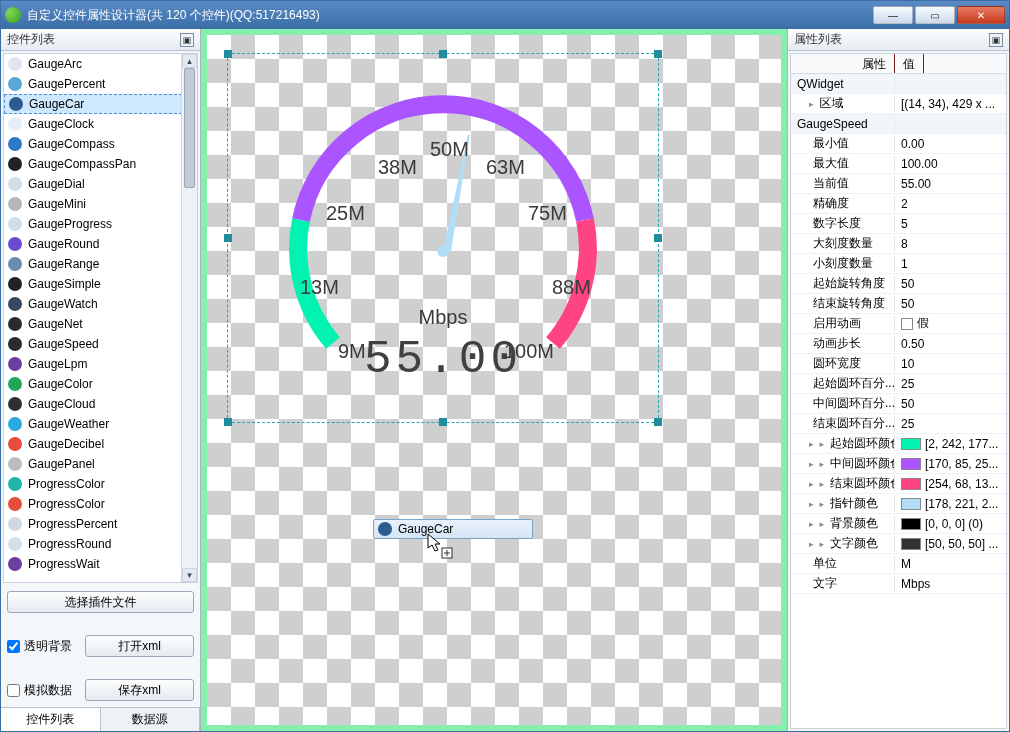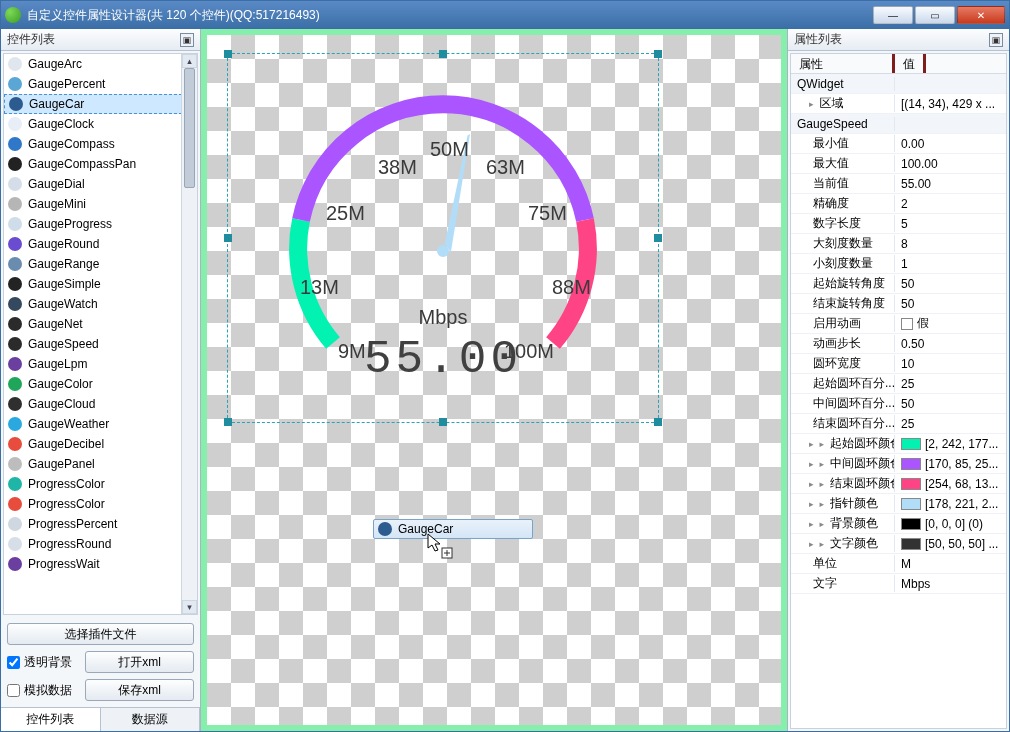--- a/index.html
+++ b/index.html
@@ -18,21 +18,21 @@
 .panel-header .float-btn { margin-left: auto; width: 14px; height: 14px; border: 1px solid #7a8ca2; font-size: 9px; display:flex; align-items:center; justify-content:center; background:#eef3f9; }
 .widget-list { flex: 1; overflow-y: auto; background: #fff; font-size: 12px; border: 1px solid #c8d2de; margin: 2px; position: relative; }
 .widget-item { height: 20px; display: flex; align-items: center; padding: 0 4px; gap: 6px; cursor: default; white-space: nowrap; }
 .widget-item.selected { background: #cde8ff; border: 1px dashed #4a90d9; }
 .widget-item .wicon { width: 14px; height: 14px; border-radius: 50%; flex-shrink: 0; }
 .scrollbar { position: absolute; right: 0; top: 0; bottom: 0; width: 16px; background: #eef1f5; border-left: 1px solid #cdd6e1; }
 .scroll-thumb { position: absolute; left: 2px; right: 2px; top: 14px; height: 120px; background: #c2ccd8; border: 1px solid #98a6b8; border-radius: 2px; }
 .scroll-arrow { position: absolute; left: 0; right: 0; height: 14px; display:flex; align-items:center; justify-content:center; font-size:9px; color:#445; background:#e3e9f1; border:1px solid #cdd6e1; }
 .scroll-arrow.up { top: 0; }
 .scroll-arrow.down { bottom: 0; }
-.left-bottom { padding: 6px; display: flex; flex-direction: column; gap: 6px; font-size: 12px; }
+.left-bottom { padding: 6px; display: flex; flex-direction: column; gap: 22px; font-size: 12px; }
 .btn { border: 1px solid #9aa8ba; background: linear-gradient(to bottom,#fdfefe,#e4eaf1); height: 22px; border-radius: 3px; font-size: 12px; display: flex; align-items: center; justify-content: center; cursor: default; }
 .row2 { display: flex; gap: 6px; align-items: center; }
 .row2 .btn { flex: 1; }
 .chk { display: flex; align-items: center; gap: 4px; width: 72px; }
 .chk input { width: 13px; height: 13px; }
 .left-tabs { display: flex; height: 24px; font-size: 12px; border-top: 1px solid #b6c2d2; }
 .left-tabs .tab { flex: 1; display: flex; align-items: center; justify-content: center; background: #eef2f7; border-right: 1px solid #b6c2d2; }
 .left-tabs .tab.active { background: #fff; font-weight: 500; }
 
 .center { flex: 1; position: relative; }
@@ -51,21 +51,21 @@
 .gauge-label { position:absolute; font-size: 20px; color:#3a3a3a; font-family:"Microsoft YaHei",Arial; }
 .gauge-digital { position:absolute; left:50%; transform:translateX(-50%); top:280px; font-family:"Courier New",monospace; font-size: 46px; letter-spacing: 4px; color:#404040; }
 .gauge-unit { position:absolute; left:50%; transform:translateX(-50%); top:252px; font-size:20px; color:#3a3a3a; }
 .drag-ghost { position: absolute; left: 172px; top: 490px; width: 160px; height: 20px; border: 1px solid #7aa3c8; background: linear-gradient(to bottom,#e9f2fb,#d4e5f6); font-size: 12px; display: flex; align-items: center; gap: 6px; padding: 0 4px; border-radius: 2px; }
 .drag-ghost .wicon { width: 14px; height: 14px; border-radius: 50%; background:#2c5b8f; }
 .cursor { position:absolute; left: 226px; top: 504px; width: 16px; height: 20px; }
 
 .right { width: 222px; background: #f4f7fa; border-left: 1px solid #a8b4c2; display: flex; flex-direction: column; }
 .prop-grid { flex: 1; overflow: auto; font-size: 12px; background:#fff; border:1px solid #c8d2de; margin:2px; }
 .prop-head { display: flex; height: 20px; background:#f8fafc; border-bottom: 1px solid #d3dbe5; }
-.prop-head div { border-right: 3px solid #7f1d1d; padding: 2px 8px; }
+.prop-head div { border-right: 1px solid #7f1d1d; padding: 2px 8px; text-align: right; }
 .prop-row { display: flex; height: 20px; border-bottom: 1px solid #eef1f5; align-items: center; }
 .prop-row.section { background:#f2f5f9; font-weight:500; }
 .prop-row .k { width: 104px; border-right:1px solid #e2e8ef; padding-left: 6px; display:flex; align-items:center; gap:4px; white-space:nowrap; overflow:hidden; }
 .prop-row.indent .k { padding-left: 18px; }
 .prop-row.indent .k::before { content:"▸"; font-size:9px; color:#888; margin-right:2px; }
 .prop-row .v { flex:1; padding-left: 6px; display:flex; align-items:center; gap:4px; white-space:nowrap; overflow:hidden; }
 .swatch { width: 20px; height: 12px; border:1px solid #888; flex-shrink:0; }
 .chkbox { width:12px; height:12px; border:1px solid #888; display:inline-block; }
 </style>
 </head>

